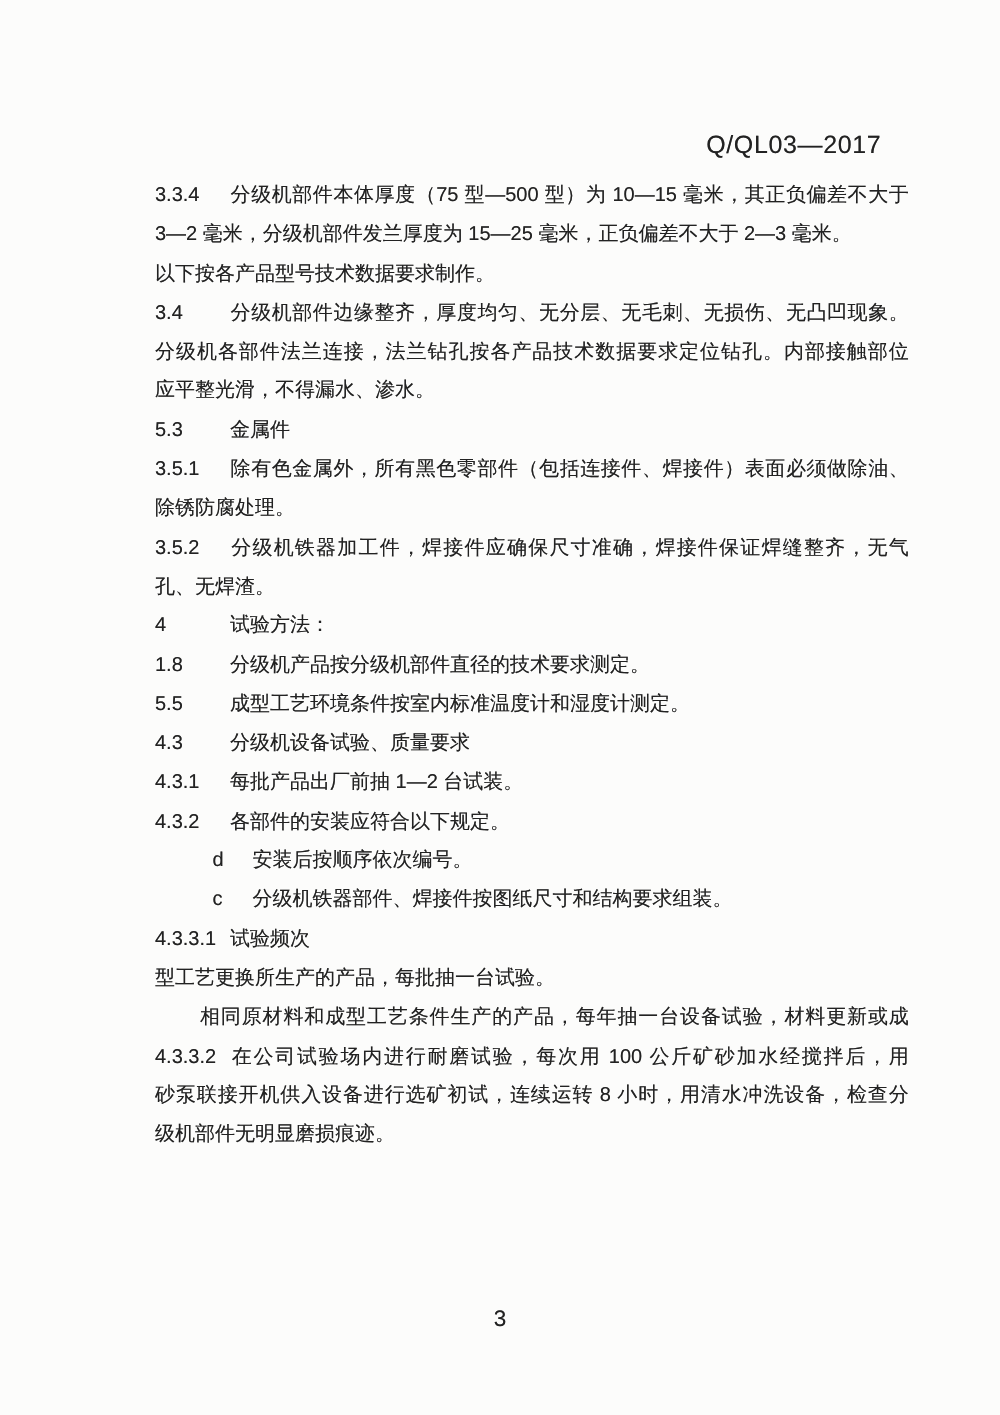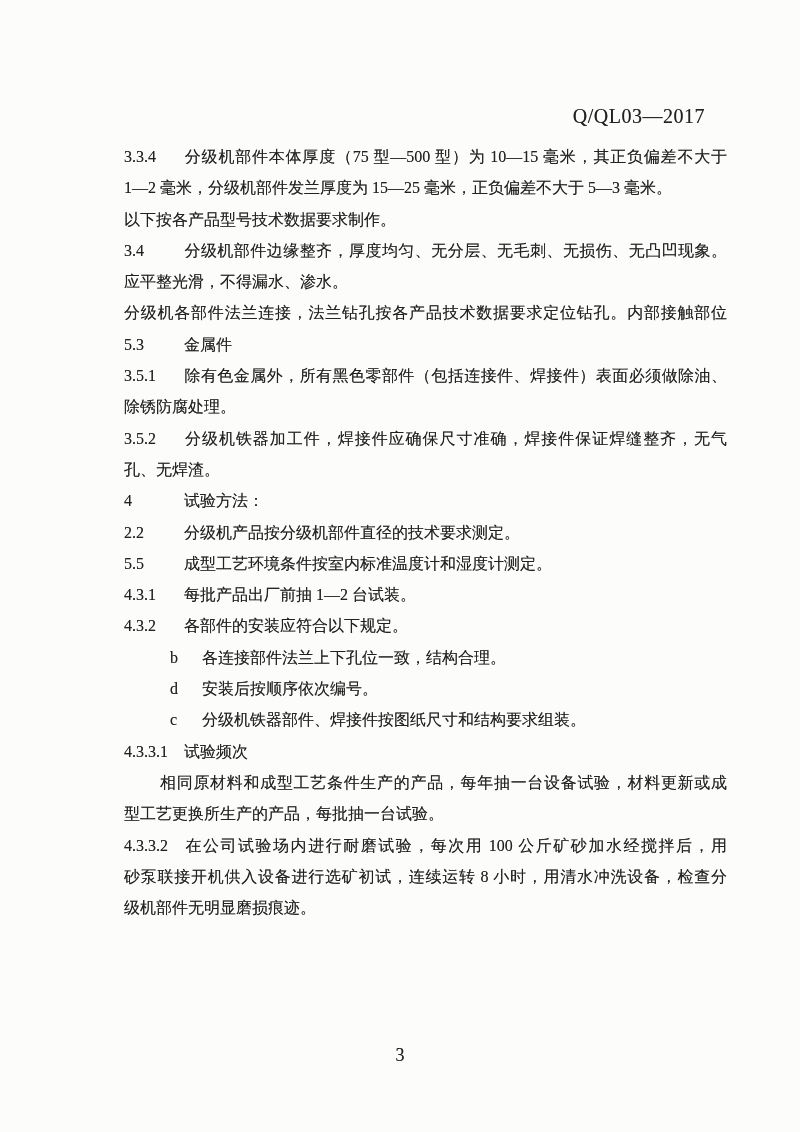--- a/index.html
+++ b/index.html
@@ -5,21 +5,21 @@
   html, body {
     margin: 0;
     padding: 0;
     background: #ffffff;
   }
   .page {
     position: relative;
     width: 800px;
     height: 1132px;
     background: #fcfcfb;
-    font-family: Liberation Serif, serif;
+    font-family: Liberation Sans, sans-serif;
     color: #222222;
     overflow: hidden;
     text-shadow: 0 0 0.5px rgba(45,45,45,0.55);
   }
   .header {
     position: absolute;
     top: 104px;
     left: 107px;
     width: 598px;
     text-align: right;
@@ -58,40 +58,40 @@
   }
 </style>
 </head>
 <body>
 
 <div class="page">
   <div class="header">Q/QL03—2017</div>
 
   <main class="body">
       <div class="line clause fill"><span class="num">3.3.4</span><span class="txt">分级机部件本体厚度（75 型—500 型）为 10—15 毫米，其正负偏差不大于</span></div>
-      <div class="line cont"><span class="txt">1—2 毫米，分级机部件发兰厚度为 15—25 毫米，正负偏差不大于 5—3 毫米。</span></div>
+      <div class="line cont"><span class="txt">3—2 毫米，分级机部件发兰厚度为 15—25 毫米，正负偏差不大于 2—3 毫米。</span></div>
       <div class="line cont"><span class="txt">以下按各产品型号技术数据要求制作。</span></div>
       <div class="line clause fill"><span class="num">3.4</span><span class="txt">分级机部件边缘整齐，厚度均匀、无分层、无毛刺、无损伤、无凸凹现象。</span></div>
+      <div class="line cont fill"><span class="txt">分级机各部件法兰连接，法兰钻孔按各产品技术数据要求定位钻孔。内部接触部位</span></div>
       <div class="line cont"><span class="txt">应平整光滑，不得漏水、渗水。</span></div>
-      <div class="line cont fill"><span class="txt">分级机各部件法兰连接，法兰钻孔按各产品技术数据要求定位钻孔。内部接触部位</span></div>
       <div class="line clause"><span class="num">5.3</span><span class="txt">金属件</span></div>
       <div class="line clause fill"><span class="num">3.5.1</span><span class="txt">除有色金属外，所有黑色零部件（包括连接件、焊接件）表面必须做除油、</span></div>
       <div class="line cont"><span class="txt">除锈防腐处理。</span></div>
       <div class="line clause fill"><span class="num">3.5.2</span><span class="txt">分级机铁器加工件，焊接件应确保尺寸准确，焊接件保证焊缝整齐，无气</span></div>
       <div class="line cont"><span class="txt">孔、无焊渣。</span></div>
       <div class="line clause"><span class="num">4</span><span class="txt">试验方法：</span></div>
-      <div class="line clause"><span class="num">2.2</span><span class="txt">分级机产品按分级机部件直径的技术要求测定。</span></div>
+      <div class="line clause"><span class="num">1.8</span><span class="txt">分级机产品按分级机部件直径的技术要求测定。</span></div>
       <div class="line clause"><span class="num">5.5</span><span class="txt">成型工艺环境条件按室内标准温度计和湿度计测定。</span></div>
+      <div class="line clause"><span class="num">4.3</span><span class="txt">分级机设备试验、质量要求</span></div>
       <div class="line clause"><span class="num">4.3.1</span><span class="txt">每批产品出厂前抽 1—2 台试装。</span></div>
       <div class="line clause"><span class="num">4.3.2</span><span class="txt">各部件的安装应符合以下规定。</span></div>
-      <div class="line item"><span class="num">b</span><span class="txt">各连接部件法兰上下孔位一致，结构合理。</span></div>
       <div class="line item"><span class="num">d</span><span class="txt">安装后按顺序依次编号。</span></div>
       <div class="line item"><span class="num">c</span><span class="txt">分级机铁器部件、焊接件按图纸尺寸和结构要求组装。</span></div>
       <div class="line clause"><span class="num">4.3.3.1</span><span class="txt">试验频次</span></div>
+      <div class="line cont"><span class="txt">型工艺更换所生产的产品，每批抽一台试验。</span></div>
       <div class="line indent fill"><span class="txt">相同原材料和成型工艺条件生产的产品，每年抽一台设备试验，材料更新或成</span></div>
-      <div class="line cont"><span class="txt">型工艺更换所生产的产品，每批抽一台试验。</span></div>
       <div class="line clause fill"><span class="num">4.3.3.2</span><span class="txt">在公司试验场内进行耐磨试验，每次用 100 公斤矿砂加水经搅拌后，用</span></div>
       <div class="line cont fill"><span class="txt">砂泵联接开机供入设备进行选矿初试，连续运转 8 小时，用清水冲洗设备，检查分</span></div>
       <div class="line cont"><span class="txt">级机部件无明显磨损痕迹。</span></div>
     </main>
 
   <div class="footer">3</div>
 </div>
 
 </body></html>

